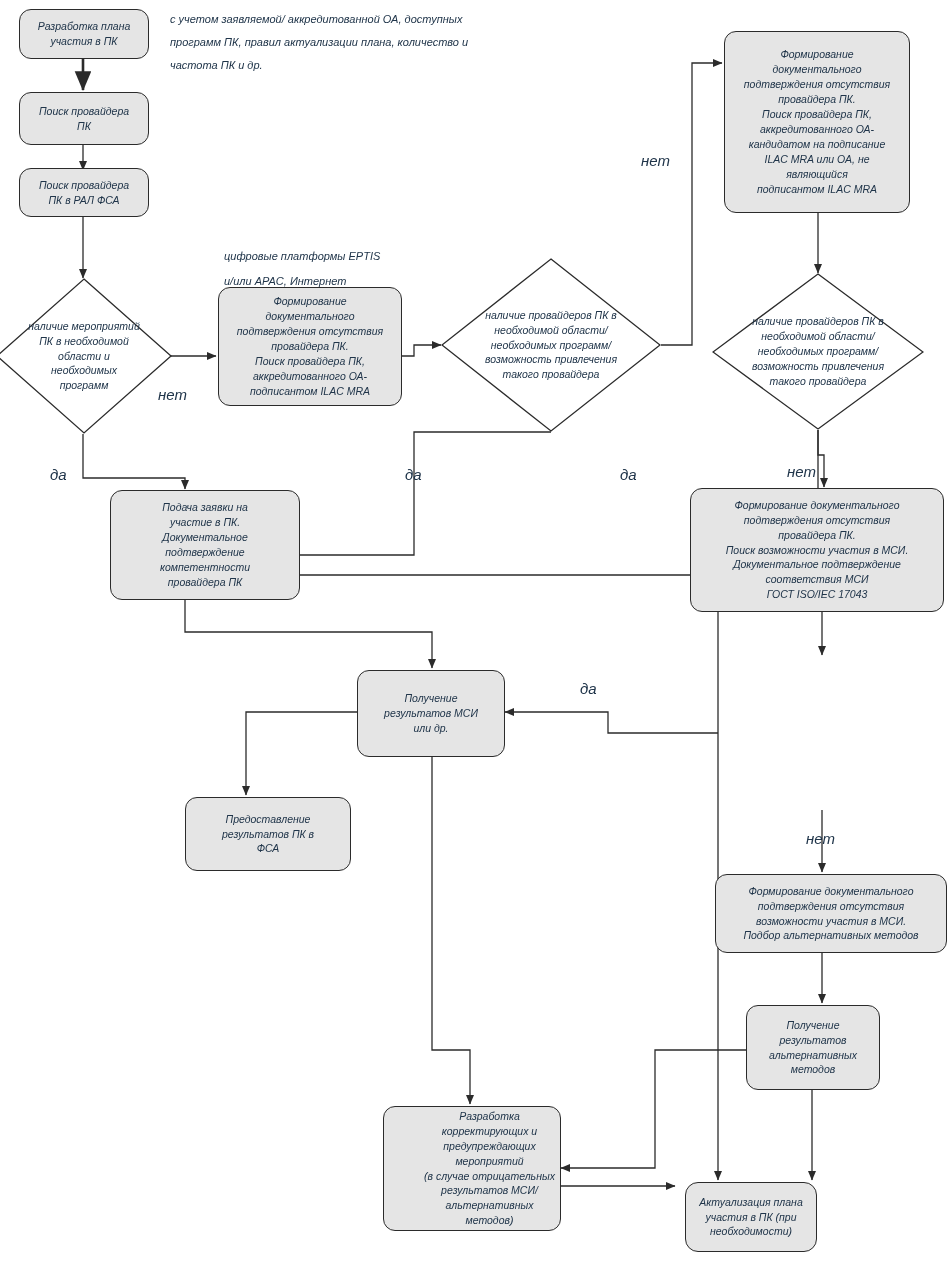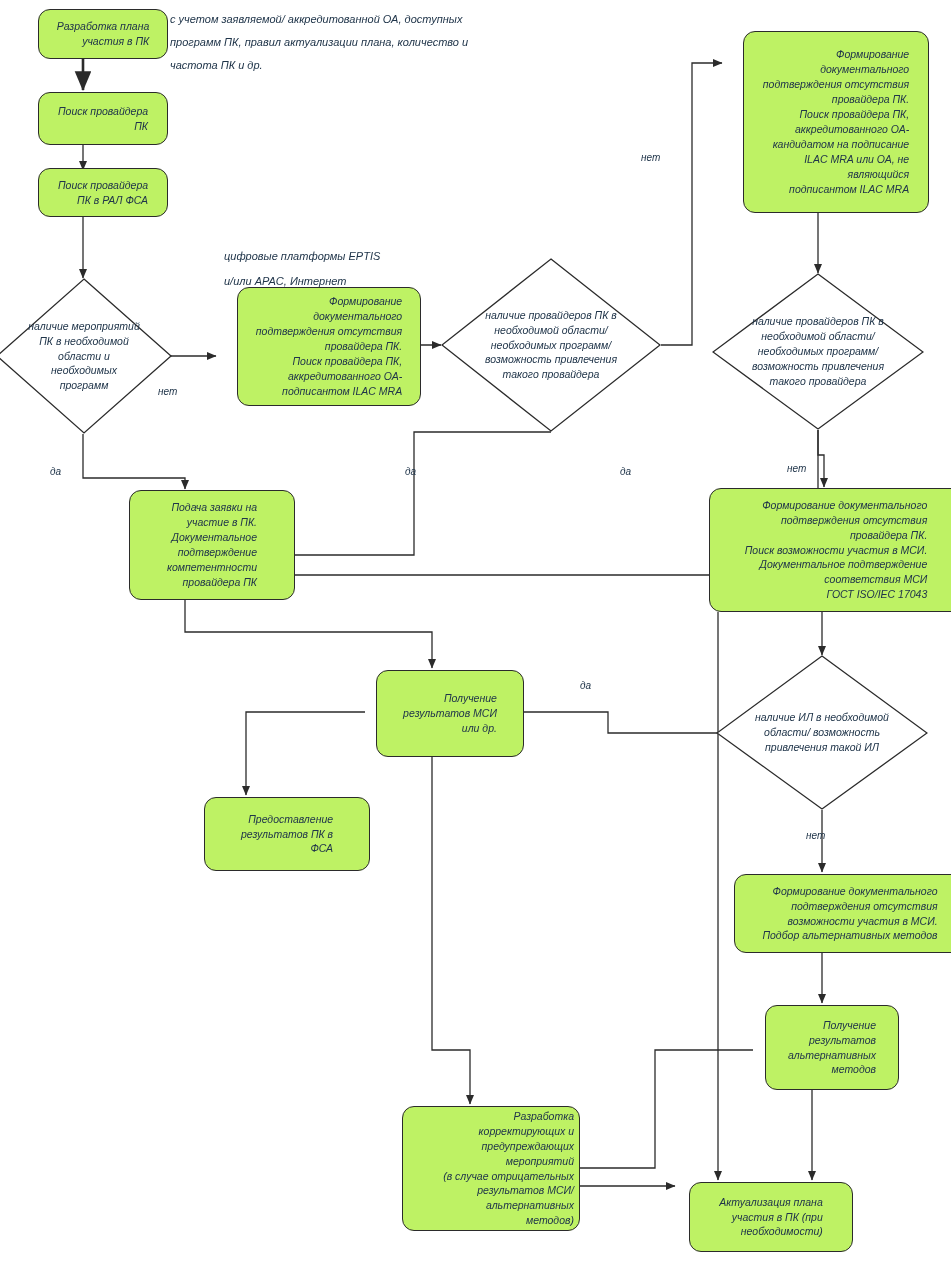--- a/index.html
+++ b/index.html
@@ -4,31 +4,30 @@
 <style>
   html,body{margin:0;padding:0;background:#ffffff;}
   body{font-family:"Liberation Sans","DejaVu Sans",sans-serif;}
   #canvas{position:relative;width:951px;height:1263px;background:#fff;overflow:hidden;font-style:italic;}
   svg.edges{position:absolute;left:0;top:0;width:951px;height:1263px;pointer-events:none;}
   .node{
     position:absolute;
     box-sizing:border-box;
     border:1px solid #2b2b2b;
     border-radius:12px;
-    background:#bef264;
+    background:#e5e5e5;
     display:flex;
     align-items:center;
     justify-content:center;
-    text-align:right;
+    text-align:center;
     color:#20354a;
     font-size:10.5px;
     line-height:1.42;
     padding:3px 5px;
     white-space:pre-line;
-    margin-left:19px;
   }
   .diamond{
     position:absolute;
     display:flex;
     align-items:center;
     justify-content:center;
   }
   .diamond .dshape{
     position:absolute;
     left:0;top:0;width:100%;height:100%;
@@ -47,21 +46,21 @@
     position:absolute;
     color:#20354a;
     font-size:11px;
     line-height:2.1;
     white-space:pre-line;
     text-align:left;
   }
   .elabel{
     position:absolute;
     color:#20354a;
-    font-size:10px;
+    font-size:15px;
     line-height:1.2;
     white-space:nowrap;
   }
 </style>
 </head>
 <body>
 
 <div id="canvas">
 
   <svg class="edges" viewBox="0 0 951 1263">
@@ -145,21 +144,21 @@
 документального
 подтверждения отсутствия
 провайдера ПК.
 Поиск провайдера ПК,
 аккредитованного ОА-
 кандидатом на подписание
 ILAC MRA  или ОА, не
 являющийся
 подписантом ILAC MRA</div>
 
-  <div class="node" style="left:110px; top:490px; width:166px; height:110px;">Подача заявки на
+  <div class="node" style="left:110px; top:490px; width:190px; height:110px;">Подача заявки на
 участие в ПК.
 Документальное
 подтверждение
 компетентности
 провайдера ПК</div>
 
   <div class="node" style="left:690px; top:488px; width:254px; height:124px;">Формирование документального
 подтверждения отсутствия
 провайдера ПК.
 Поиск возможности участия в МСИ.
@@ -186,21 +185,21 @@
 методов</div>
 
   <div class="node" style="left:383px; top:1106px; width:178px; height:125px;padding-left:40px;">Разработка
 корректирующих и
 предупреждающих
 мероприятий
 (в случае отрицательных
 результатов МСИ/
 альтернативных методов)</div>
 
-  <div class="node" style="left:670px; top:1182px; width:164px; height:70px;">Актуализация плана
+  <div class="node" style="left:685px; top:1182px; width:132px; height:70px;border-radius:13px;">Актуализация плана
 участия в ПК (при
 необходимости)</div>
 
   <div class="diamond" style="left:-4px; top:278px; width:176px; height:156px;">
     <svg class="dshape" viewBox="0 0 176 156" preserveAspectRatio="none">
       <polygon points="88,1 175,78 88,155 1,78" fill="#fff" stroke="#2b2b2b" stroke-width="1.3"></polygon>
     </svg>
     <div class="dlabel">наличие мероприятий
 ПК в необходимой
 области и
@@ -223,28 +222,20 @@
     <svg class="dshape" viewBox="0 0 212 157" preserveAspectRatio="none">
       <polygon points="106,1 211,79 106,156 1,79" fill="#fff" stroke="#2b2b2b" stroke-width="1.3"></polygon>
     </svg>
     <div class="dlabel">наличие провайдеров ПК в
 необходимой области/
 необходимых программ/
 возможность привлечения
 такого провайдера</div>
   </div>
 
-  <div class="diamond" style="left:716px; top:655px; width:212px; height:155px;">
-    <svg class="dshape" viewBox="0 0 212 155" preserveAspectRatio="none">
-      <polygon points="106,1 211,78 106,154 1,78" fill="#fff" stroke="#2b2b2b" stroke-width="1.3"></polygon>
-    </svg>
-    <div class="dlabel">наличие ИЛ в необходимой
-области/ возможность
-привлечения такой ИЛ</div>
-  </div>
 
   <div class="elabel" style="left:158px; top:386px;">нет</div>
   <div class="elabel" style="left:50px;  top:466px;">да</div>
   <div class="elabel" style="left:405px; top:466px;">да</div>
   <div class="elabel" style="left:641px; top:152px;">нет</div>
   <div class="elabel" style="left:620px; top:466px;">да</div>
   <div class="elabel" style="left:787px; top:463px;">нет</div>
   <div class="elabel" style="left:580px; top:680px;">да</div>
   <div class="elabel" style="left:806px; top:830px;">нет</div>
 

